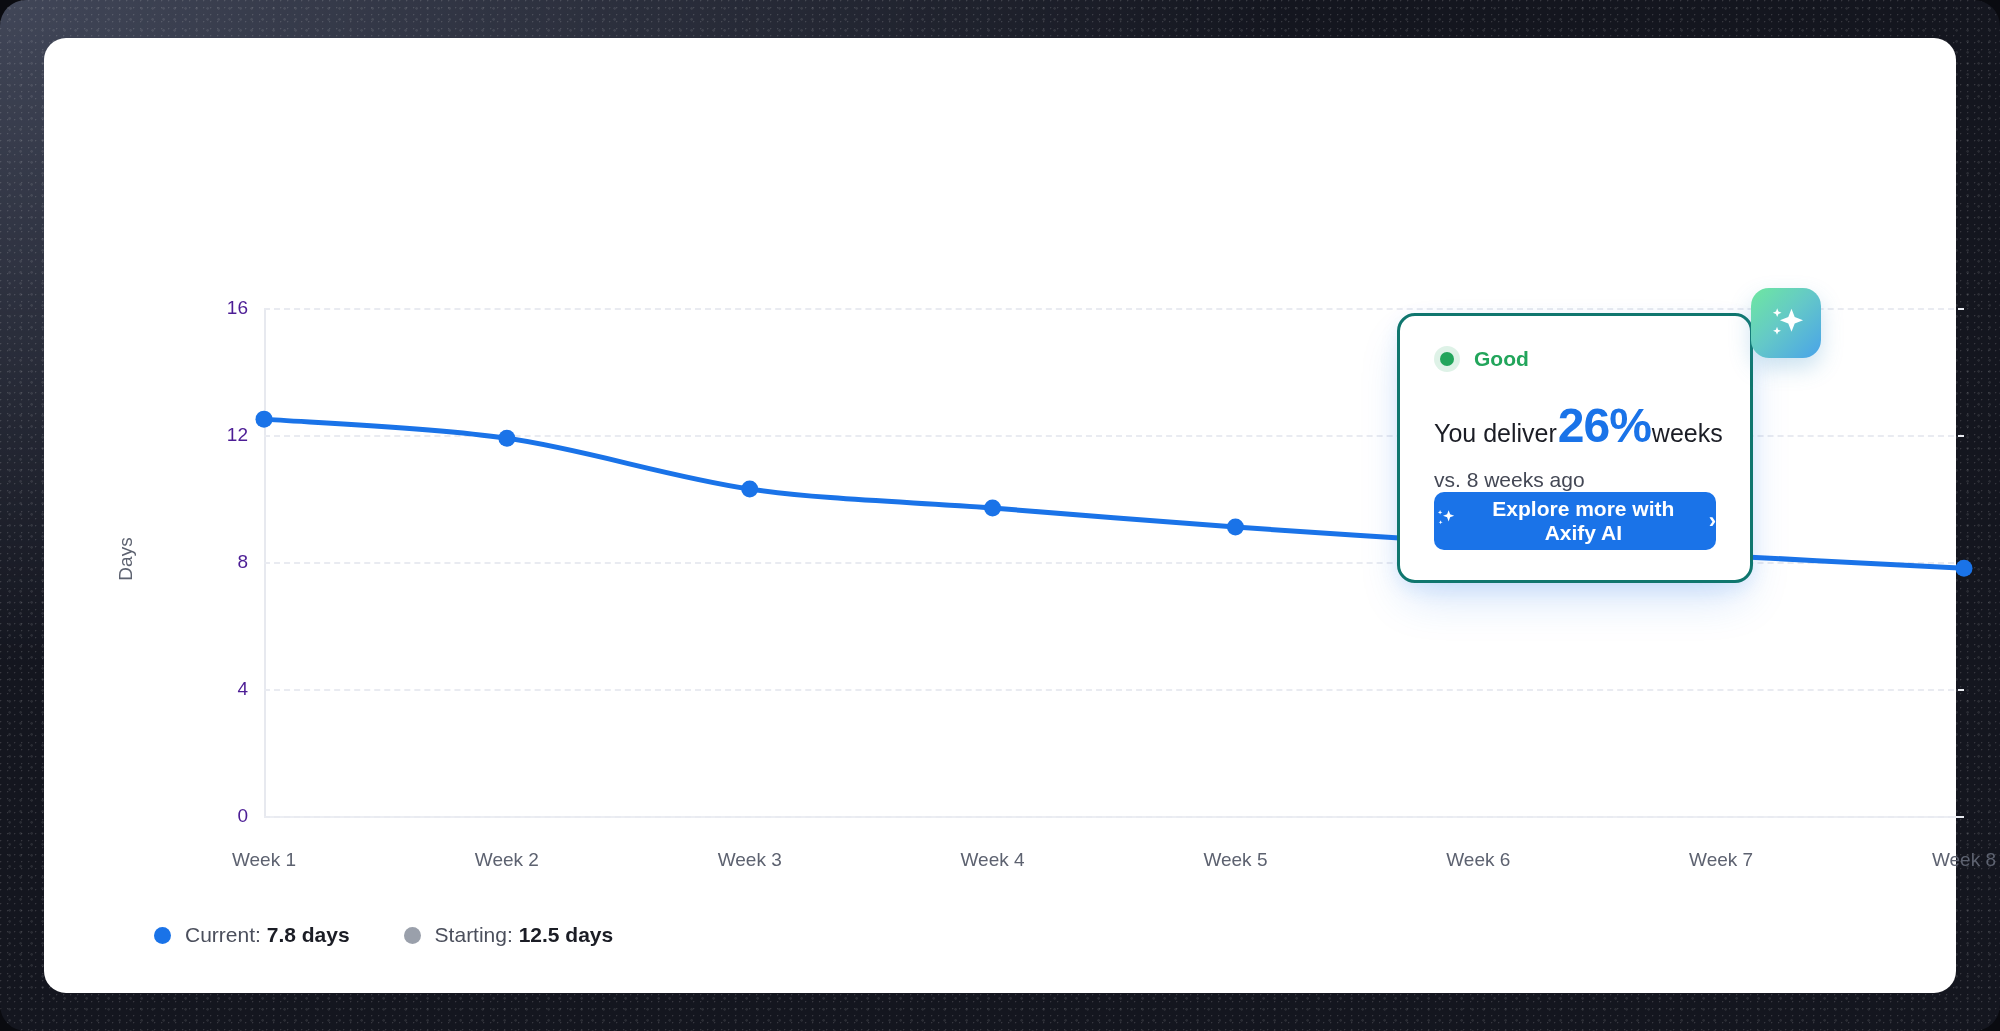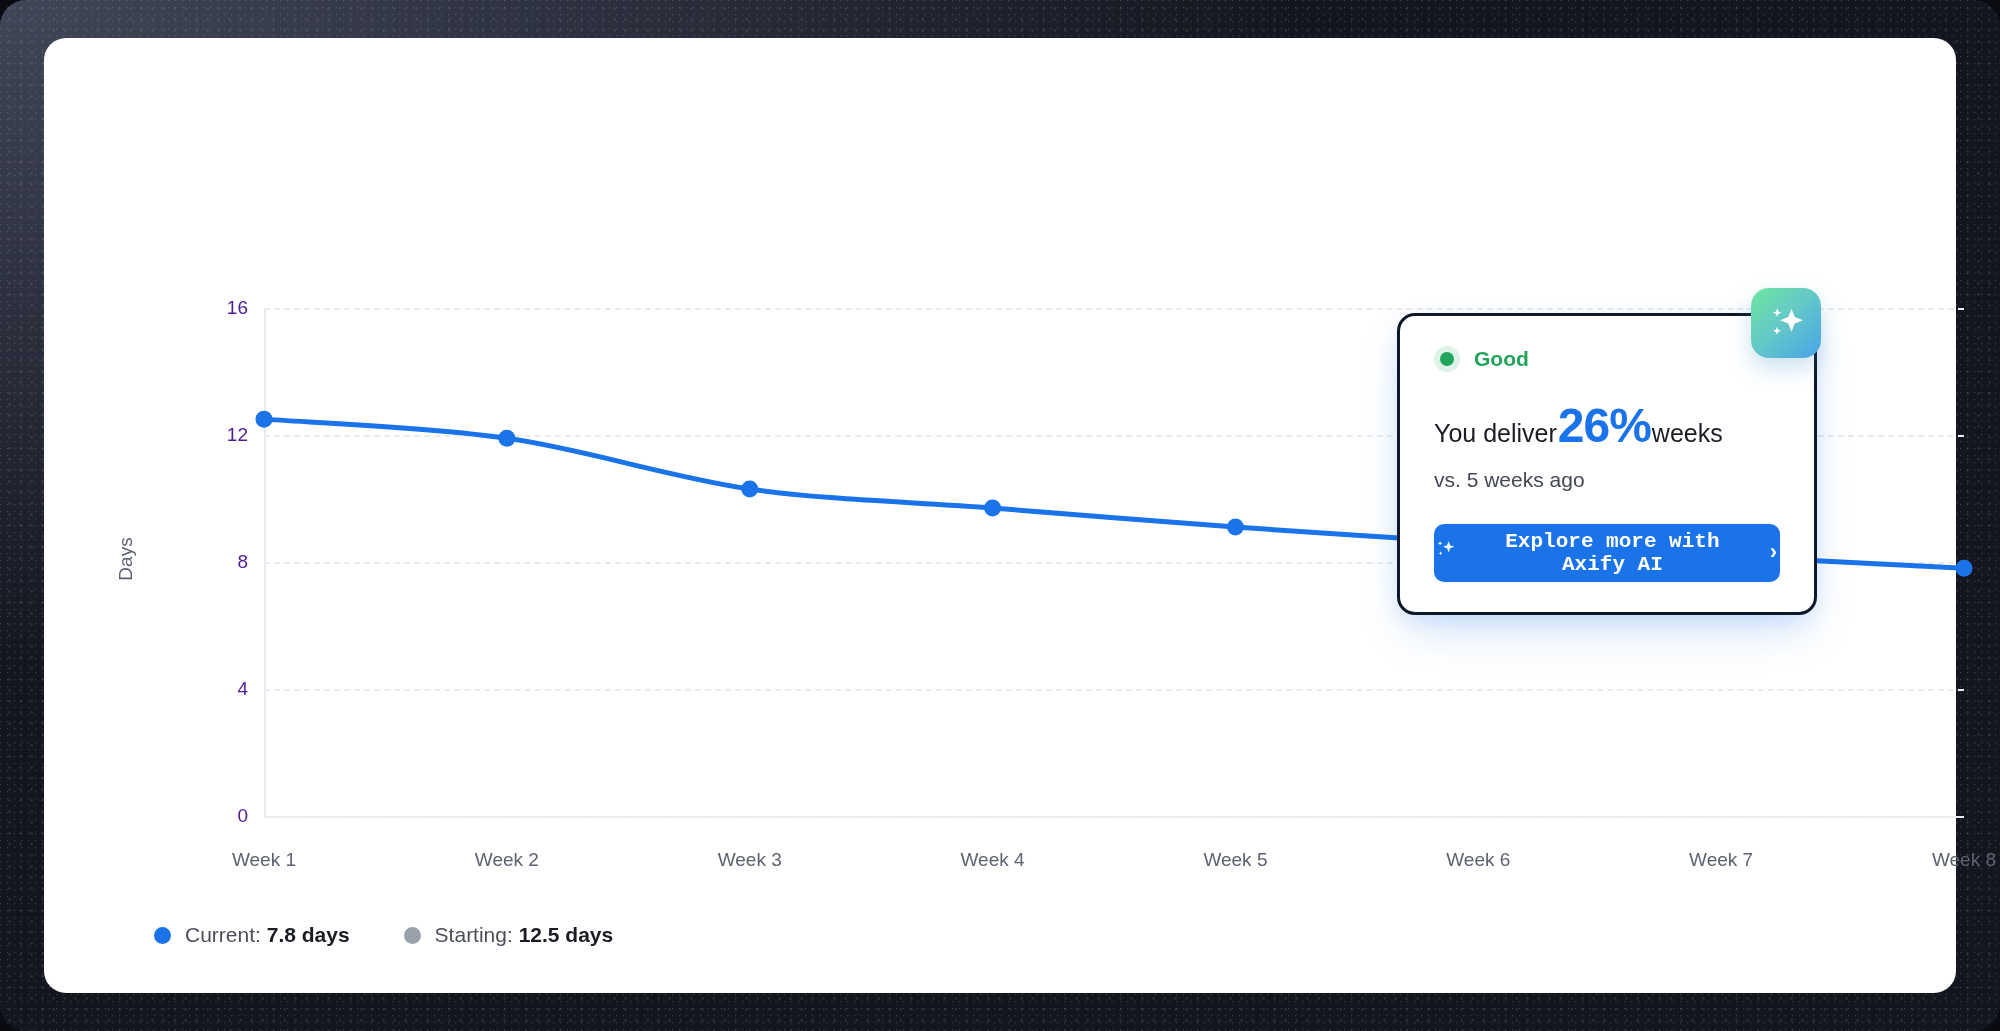--- a/index.html
+++ b/index.html
@@ -101,22 +101,22 @@
   #series-svg {
     position: absolute; left: 152px; top: 65px;
     width: 1700px; height: 508px;
     overflow: visible;
   }
 
   
   #ai-popover {
     position: absolute;
     left: 1353px; top: 275px;
-    width: 420px;
-    border: 3px solid #0f172a;
+    width: 356px;
+    border: 3px solid #0f766e;
     border-radius: 18px;
     background: #ffffff;
     box-shadow: 0 22px 46px -10px rgba(26,115,232,.22),
                 0 6px 18px rgba(26,115,232,.10);
     padding: 30px 34px 30px 34px;
   }
   #status-row { display: flex; align-items: center; gap: 14px; }
   #status-dot-wrap {
     width: 26px; height: 26px; border-radius: 50%;
     background: rgba(34,165,91,.15);
@@ -131,27 +131,26 @@
     white-space: nowrap;
   }
   .headline-text { font-size: 25px; color: #1b1d25; font-weight: normal; }
   #headline-value {
     font-size: 48px; font-weight: bold; color: #1a73e8;
     letter-spacing: -1px; line-height: 1;
   }
   #headline-sub { margin-top: 18px; font-size: 21px; color: #444855; }
 
   #explore-button {
-    margin-top: 32px;
     width: 100%;
     height: 58px;
     background: #1a73e8;
     border: none; border-radius: 10px;
     color: #ffffff;
-    font-family: Liberation Mono, monospace;
+    font-family: Liberation Sans, sans-serif;
     font-size: 21px; font-weight: bold;
     display: flex; align-items: center; justify-content: center;
     gap: 13px;
     cursor: pointer;
   }
   #explore-chevron { font-size: 22px; font-weight: bold; }
 
   #ai-badge {
     position: absolute;
     left: 1707px; top: 250px;
@@ -225,21 +224,21 @@
           <span id="status-dot"></span>
         </span>
         <span id="status-label">Good</span>
       </div>
 
       <div id="headline">
         <span class="headline-text">You deliver</span>
         <span id="headline-value">26%</span>
         <span class="headline-text">weeks</span>
       </div>
-      <div id="headline-sub">vs. 5 weeks ago</div>
+      <div id="headline-sub">vs. 8 weeks ago</div>
 
       <button id="explore-button">
         <span>
           <svg width="24" height="24" viewBox="0 0 24 24" aria-hidden="true">
             <path d="M14.6 3.2l1.5 4.1 4.1 1.5-4.1 1.5-1.5 4.1-1.5-4.1-4.1-1.5 4.1-1.5z" fill="#ffffff"></path>
             <path d="M6.1 3.0l.62 1.68L8.4 5.3l-1.68.62L6.1 7.6l-.62-1.68L3.8 5.3l1.68-.62z" fill="#ffffff"></path>
             <path d="M6.6 13.2l.56 1.5 1.5.56-1.5.56-.56 1.5-.56-1.5-1.5-.56 1.5-.56z" fill="#ffffff"></path>
           </svg>
         </span>
         <span>Explore more with Axify AI</span>

